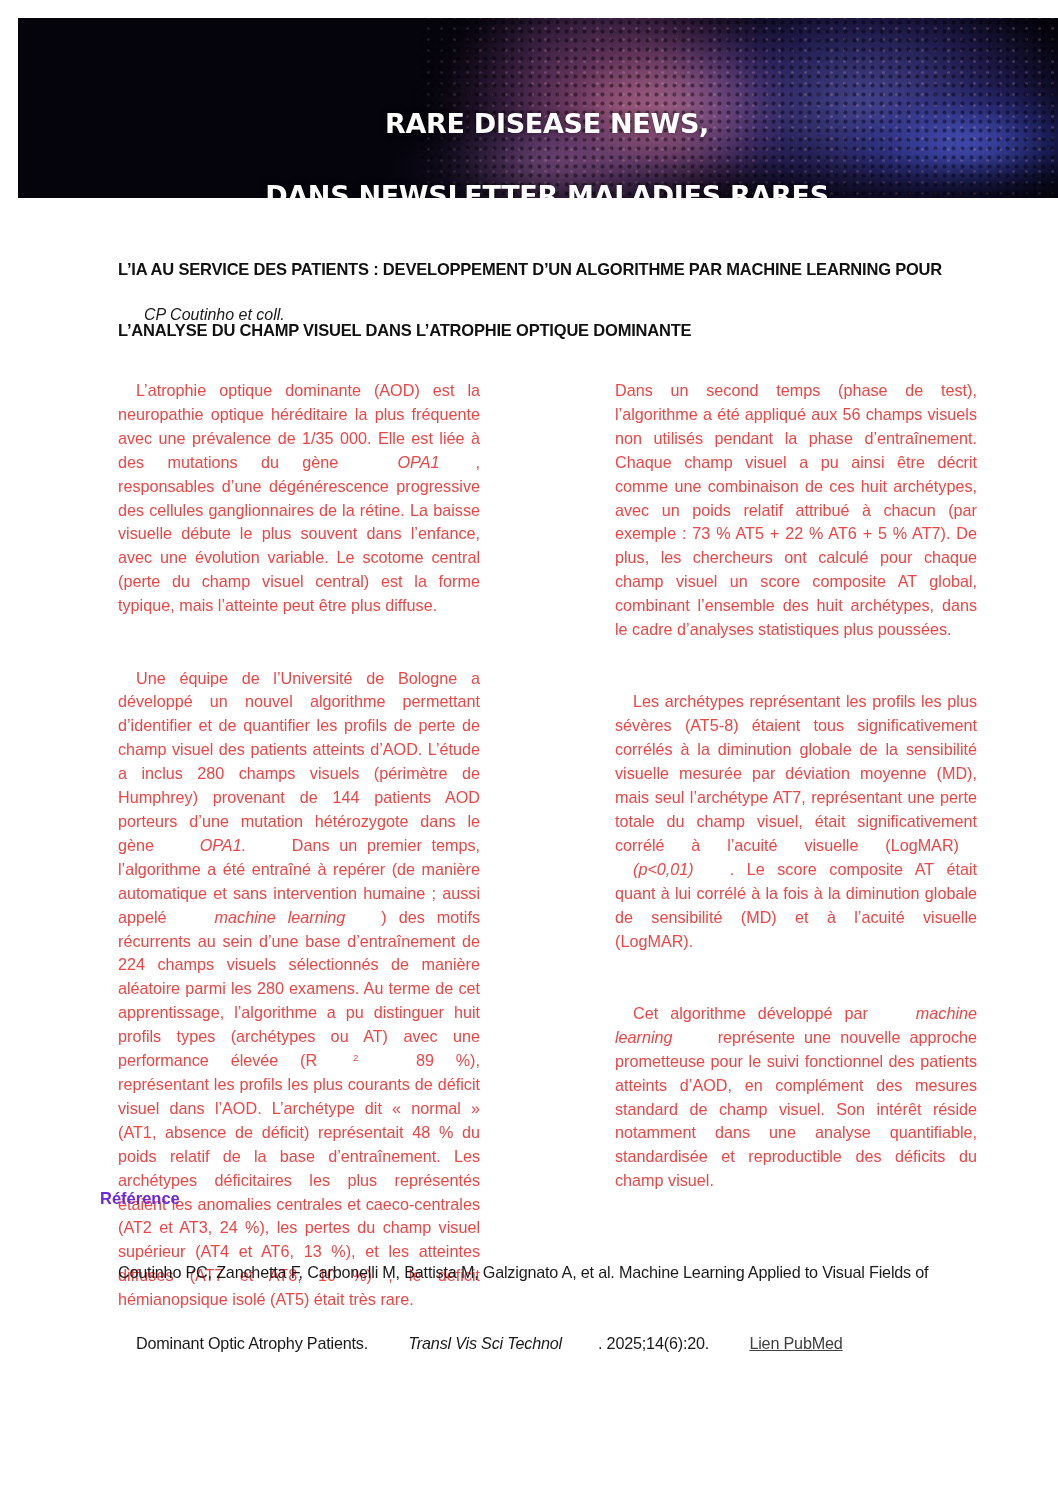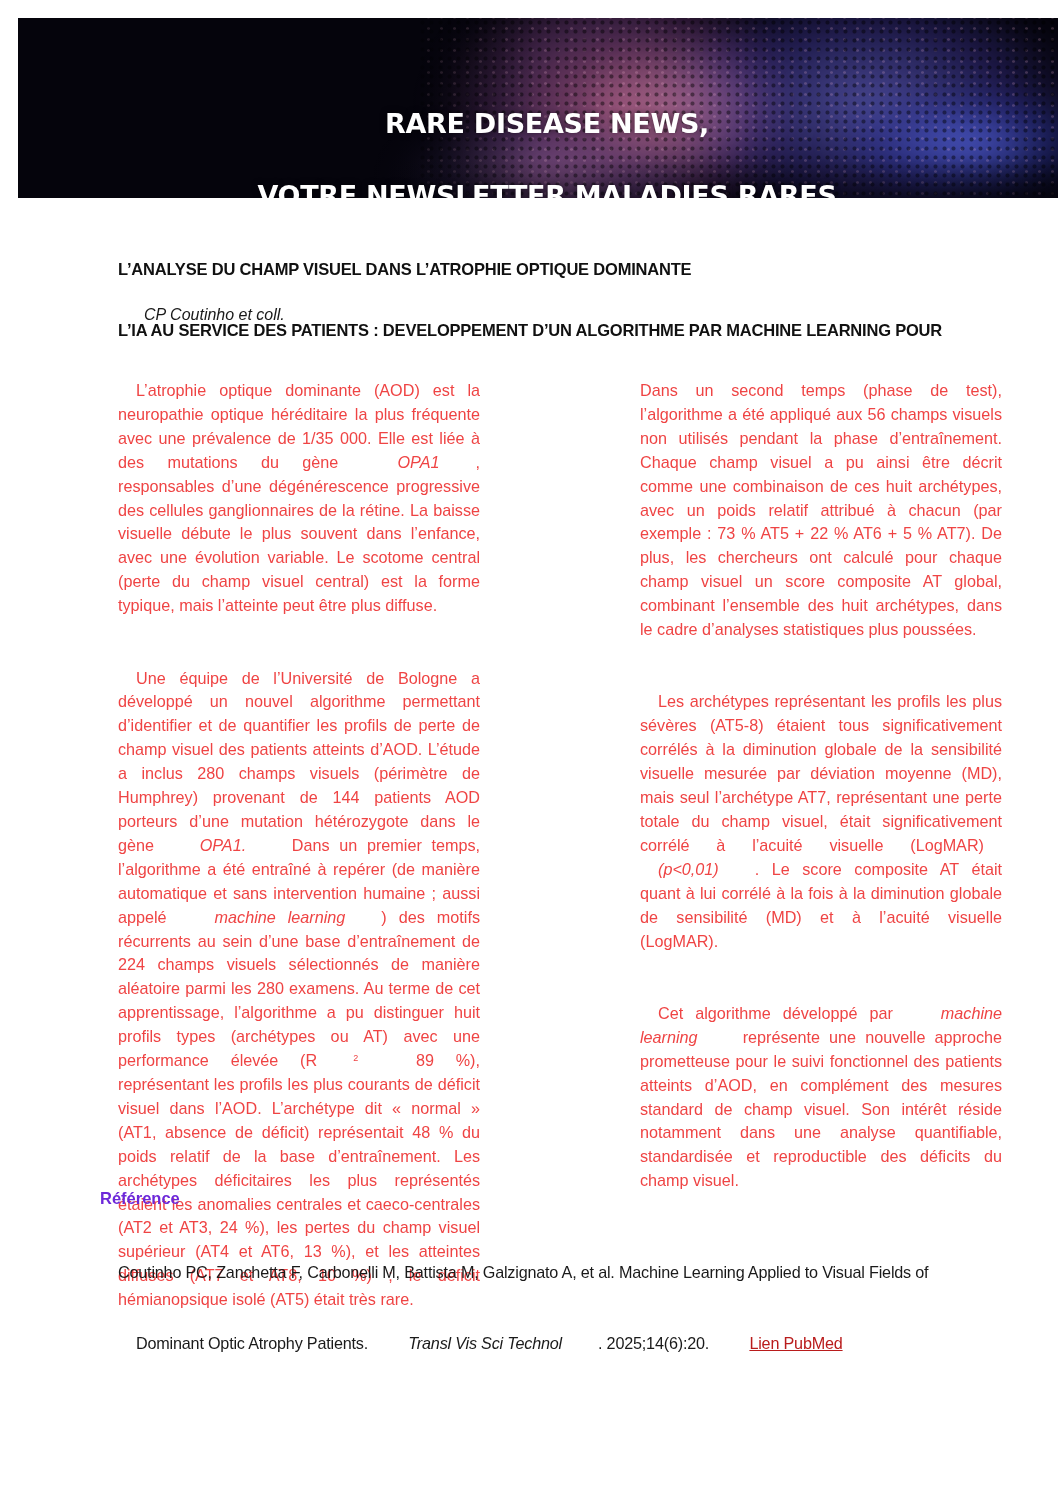--- a/index.html
+++ b/index.html
@@ -95,21 +95,21 @@
       top: 325px;
       width: 434px;
       font-family: "Liberation Sans", sans-serif;
       font-size: 16.2px;
       line-height: 23.9px;
       color: #ef4444;
       text-align: justify;
       hyphens: none;
     }
     .col-left { left: 64px; }
-    .col-right { left: 586px; }
+    .col-right { left: 561px; }
     .col p { margin-bottom: 12.5px; }
     .col p:last-child { margin-bottom: 1px; }
     .col em { font-style: italic; }
     sup { font-size: 9px; vertical-align: top; position: relative; top: -2px; }
 
     .ref-heading {
       position: absolute;
       left: 64px; top: 1153px;
       font-family: "Liberation Sans", sans-serif;
       font-weight: bold;
@@ -121,46 +121,46 @@
       left: 64px; top: 1201px;
       width: 940px;
       font-family: "Liberation Sans", sans-serif;
       font-size: 16.2px;
       line-height: 35px;
       color: #1a1a1a;
       letter-spacing: -0.2px;
     }
     .ref-text .line { display: block; white-space: nowrap; }
     .ref-link {
-      color: #b91c1c;
+      color: #404040;
       text-decoration: underline;
       cursor: pointer;
     }
   </style>
 </head>
 <body>
 
 <header class="banner">
   <div class="glow g1"></div>
   <div class="glow g2"></div>
   <div class="glow g3"></div>
   <div class="glow g4"></div>
   <div class="glow g5"></div>
   <div class="speckle"></div>
   <div class="fade-left"></div>
   <div class="fade-bottom"></div>
   <h1 class="banner-title">
     <span>RARE DISEASE NEWS,</span>
-    <span>VOTRE NEWSLETTER MALADIES RARES</span>
+    <span>DANS NEWSLETTER MALADIES RARES</span>
   </h1>
 </header>
 
 <h2 class="article-title">
+  <span>L’IA AU SERVICE DES PATIENTS : DEVELOPPEMENT D’UN ALGORITHME PAR MACHINE LEARNING POUR</span>
   <span>L’ANALYSE DU CHAMP VISUEL DANS L’ATROPHIE OPTIQUE DOMINANTE</span>
-  <span>L’IA AU SERVICE DES PATIENTS : DEVELOPPEMENT D’UN ALGORITHME PAR MACHINE LEARNING POUR</span>
 </h2>
 
 <div class="authors">CP Coutinho et coll.</div>
 
 <section class="col col-left">
   <p><span>L’atrophie optique dominante (AOD) est la neuropathie optique héréditaire la plus fréquente avec une prévalence de 1/35 000. Elle est liée à des mutations du gène </span><em>OPA1</em><span>, responsables d’une dégénérescence progressive des cellules ganglionnaires de la rétine. La baisse visuelle débute le plus souvent dans l’enfance, avec une évolution variable. Le scotome central (perte du champ visuel central) est la forme typique, mais l’atteinte peut être plus diffuse.</span></p>
   <p><span>Une équipe de l’Université de Bologne a développé un nouvel algorithme permettant d’identifier et de quantifier les profils de perte de champ visuel des patients atteints d’AOD. L’étude a inclus 280 champs visuels (périmètre de Humphrey) provenant de 144 patients AOD porteurs d’une mutation hétérozygote dans le gène </span><em>OPA1.</em><span> Dans un premier temps, l’algorithme a été entraîné à repérer (de manière automatique et sans intervention humaine ; aussi appelé </span><em>machine learning</em><span>) des motifs récurrents au sein d’une base d’entraînement de 224 champs visuels sélectionnés de manière aléatoire parmi les 280 examens. Au terme de cet apprentissage, l’algorithme a pu distinguer huit profils types (archétypes ou AT) avec une performance élevée (R</span><sup>2</sup><span> 89 %), représentant les profils les plus courants de déficit visuel dans l’AOD. L’archétype dit « normal » (AT1, absence de déficit) représentait 48 % du poids relatif de la base d’entraînement. Les archétypes déficitaires les plus représentés étaient les anomalies centrales et caeco-centrales (AT2 et AT3, 24 %), les pertes du champ visuel supérieur (AT4 et AT6, 13 %), et les atteintes diffuses (AT7 et AT8, 10 %) ; le déficit hémianopsique isolé (AT5) était très rare.</span></p>
 </section>
 
 <section class="col col-right">

